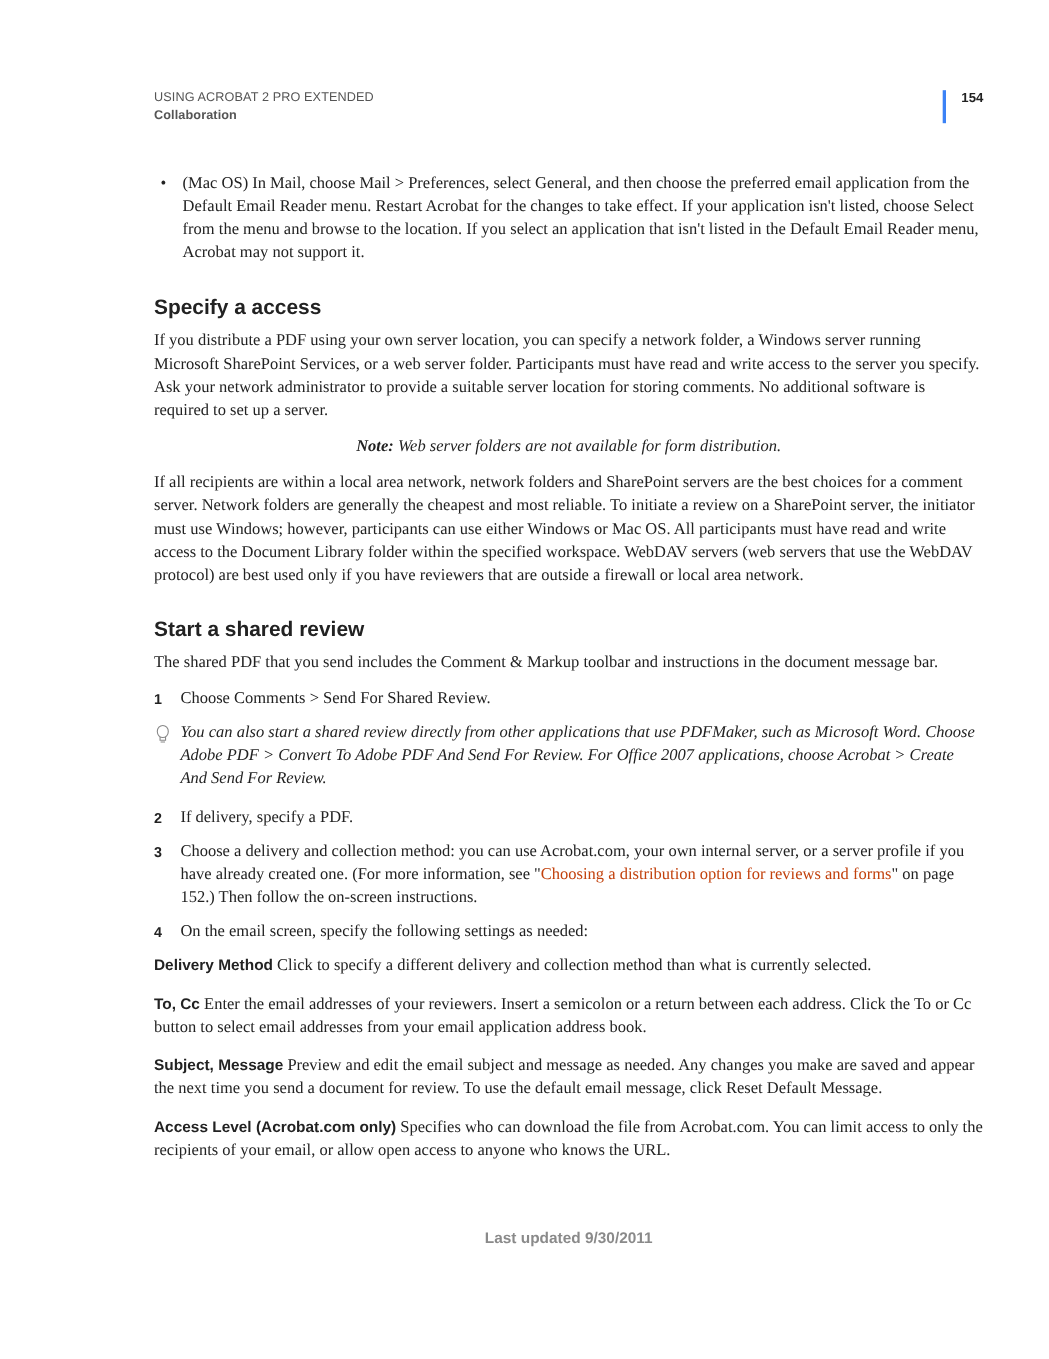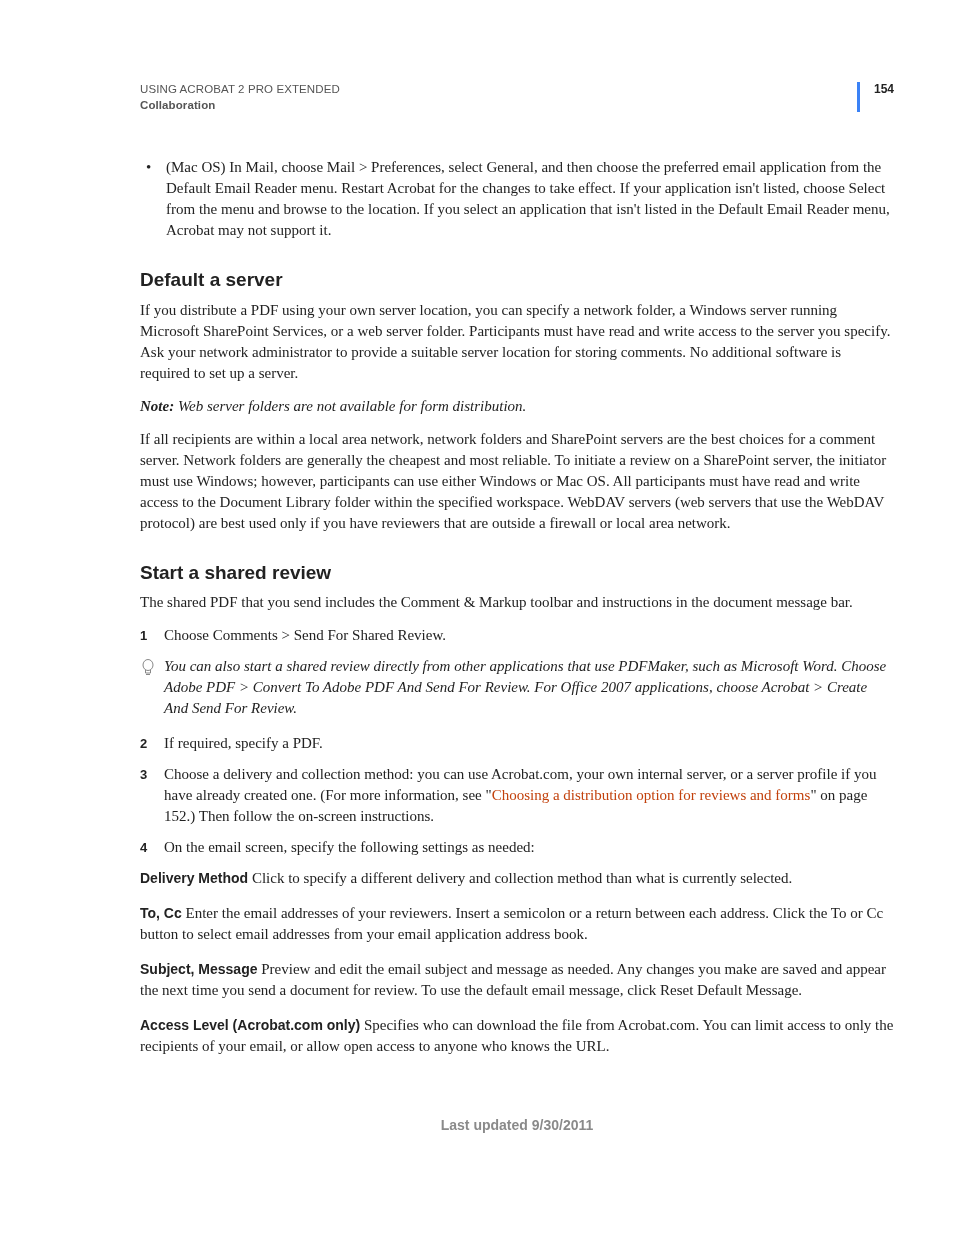--- a/index.html
+++ b/index.html
@@ -68,20 +68,21 @@
     font-size: 19px;
     margin: 26px 0 6px 0;
     color: #222;
   }
   p.para {
     margin: 0 3px 12px 0;
   }
   .note {
     font-style: italic;
     margin: 0 0 12px 0;
+    text-align: center;
   }
   .note .note-label {
     font-weight: 700;
   }
   h1.main {
     font-family: "Myriad Pro", "Segoe UI", Arial, sans-serif;
     font-weight: 700;
     font-size: 30px;
     margin: 44px 0 56px 0;
     color: #222;
@@ -155,21 +156,21 @@
     <div class="header-right">154</div>
   </div>
 
   <div class="body-text">
 
     <div class="bullet-item">
       <div class="bullet-dot">•</div>
       <div class="bullet-content">(Mac OS) In Mail, choose Mail &gt; Preferences, select General, and then choose the preferred email application from the Default Email Reader menu. Restart Acrobat for the changes to take effect. If your application isn't listed, choose Select from the menu and browse to the location. If you select an application that isn't listed in the Default Email Reader menu, Acrobat may not support it.</div>
     </div>
 
-    <h2 class="sub">Default a server</h2>
+    <h2 class="sub">Specify a access</h2>
     <p class="para">If you distribute a PDF using your own server location, you can specify a network folder, a Windows server running Microsoft SharePoint Services, or a web server folder. Participants must have read and write access to the server you specify. Ask your network administrator to provide a suitable server location for storing comments. No additional software is required to set up a server.</p>
     <p class="note">
       <span class="note-label">Note:</span><span> Web server folders are not available for form distribution.</span>
     </p>
     <p class="para">If all recipients are within a local area network, network folders and SharePoint servers are the best choices for a comment server. Network folders are generally the cheapest and most reliable. To initiate a review on a SharePoint server, the initiator must use Windows; however, participants can use either Windows or Mac OS. All participants must have read and write access to the Document Library folder within the specified workspace. WebDAV servers (web servers that use the WebDAV protocol) are best used only if you have reviewers that are outside a firewall or local area network.</p>
 
 
     <h2 class="sub">Start a shared review</h2>
     <p class="para">The shared PDF that you send includes the Comment &amp; Markup toolbar and instructions in the document message bar.</p>
 
@@ -187,21 +188,21 @@
           <path d="M5.5 12 L5.5 15 L10.5 15 L10.5 12" fill="none" stroke="#888" stroke-width="1"></path>
           <line x1="6" y1="16.5" x2="10" y2="16.5" stroke="#888" stroke-width="1"></line>
         </svg>
       </div>
       <div class="step-body">You can also start a shared review directly from other applications that use PDFMaker, such as Microsoft Word. Choose Adobe PDF &gt; Convert To Adobe PDF And Send For Review. For Office 2007 applications, choose Acrobat &gt; Create And Send For Review.</div>
     </div>
 
     <ol class="steps">
       <li>
         <div class="step-num">2</div>
-        <div class="step-body">If required, specify a PDF.</div>
+        <div class="step-body">If delivery, specify a PDF.</div>
       </li>
       <li>
         <div class="step-num">3</div>
         <div class="step-body">
           <span>Choose a delivery and collection method: you can use Acrobat.com, your own internal server, or a server profile if you have already created one. (For more information, see "</span><a href="#" class="xref">Choosing a distribution option for reviews and forms</a><span>" on page 152.) Then follow the on-screen instructions.</span>
         </div>
       </li>
       <li>
         <div class="step-num">4</div>
         <div class="step-body">On the email screen, specify the following settings as needed:</div>

